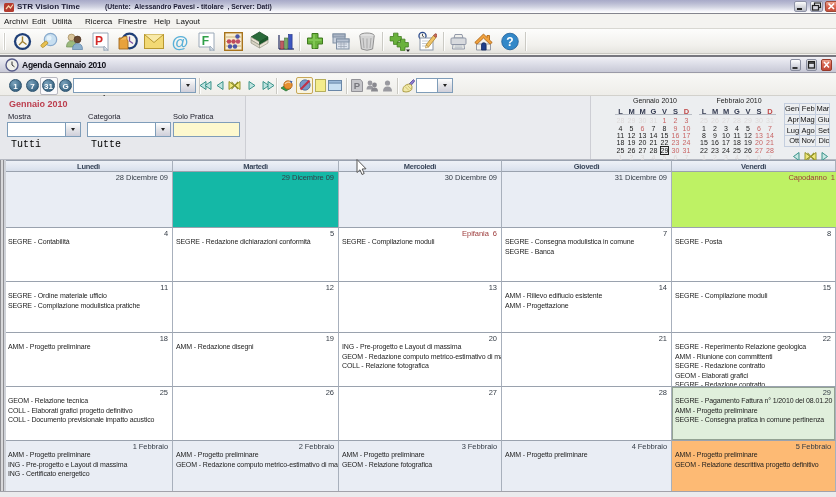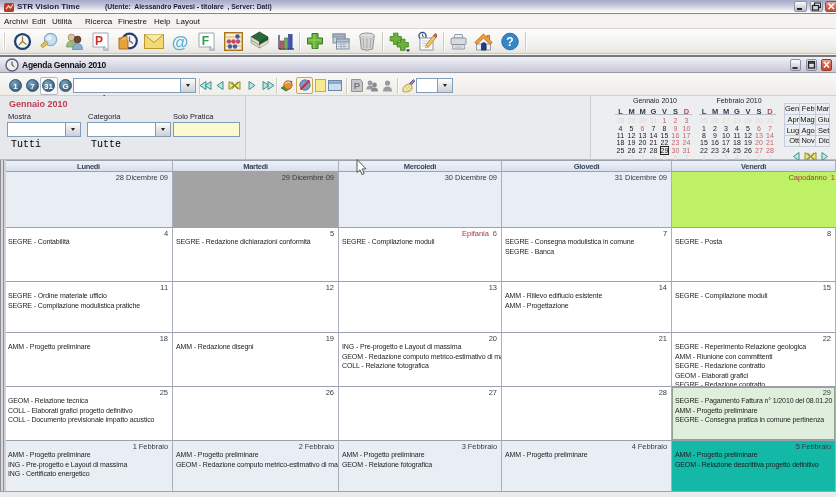--- a/index.html
+++ b/index.html
@@ -386,21 +386,21 @@
     <path d="M1 0.5 L6.5 4.5 L1 8.5 z" fill="#c8e8e4" stroke="#2a8a80" stroke-width="0.9"></path>
   </svg>
 <div class="hdr" style="left:5px;top:160px;width:168px;height:11px">Lunedì</div>
 <div class="hdr" style="left:173px;top:160px;width:166px;height:11px">Martedì</div>
 <div class="hdr" style="left:339px;top:160px;width:163px;height:15px">Mercoledì</div>
 <div class="hdr" style="left:502px;top:160px;width:170px;height:11px">Giovedì</div>
 <div class="hdr" style="left:672px;top:160px;width:164px;height:11px">Venerdì</div>
 <div class="cell" style="left:5px;top:171px;width:168px;height:56px;background:#e9edf4">
     <div class="date">28 Dicembre 09</div>
   </div>
-<div class="cell" style="left:173px;top:171px;width:166px;height:56px;background:#a3a3a3">
+<div class="cell" style="left:173px;top:171px;width:166px;height:56px;background:#14b8a6">
     <div class="date">29 Dicembre 09</div>
   </div>
 <div class="cell" style="left:339px;top:171px;width:163px;height:56px;background:#e9edf4">
     <div class="date">30 Dicembre 09</div>
   </div>
 <div class="cell" style="left:502px;top:171px;width:170px;height:56px;background:#e9edf4">
     <div class="date">31 Dicembre 09</div>
   </div>
 <div class="cell" style="left:672px;top:171px;width:168px;height:56px;background:#bef264">
     <div class="date red">Capodanno&nbsp; 1</div>
@@ -505,21 +505,21 @@
   </div>
 <div class="cell" style="left:339px;top:440px;width:163px;height:51px;background:#e9edf4">
     <div class="date">3 Febbraio</div>
     <div class="ev">AMM - Progetto preliminare</div>
     <div class="ev">GEOM - Relazione fotografica</div>
   </div>
 <div class="cell" style="left:502px;top:440px;width:170px;height:51px;background:#e9edf4">
     <div class="date">4 Febbraio</div>
     <div class="ev">AMM - Progetto preliminare</div>
   </div>
-<div class="cell" style="left:672px;top:440px;width:164px;height:51px;background:#14b8a6">
+<div class="cell" style="left:672px;top:440px;width:164px;height:51px;background:#fdba74">
     <div class="date">5 Febbraio</div>
     <div class="ev">AMM - Progetto preliminare</div>
     <div class="ev">GEOM - Relazione descrittiva progetto definitivo</div>
   </div>
 <div id="gridleft"></div>
 <div id="statusbar"></div>
 <svg style="position:absolute;left:355px;top:159px" width="14" height="18" viewBox="0 0 14 18">
     <path d="M2 0.5 L2 13.5 L5 10.8 L7 15.5 L9.2 14.5 L7.2 10 L11 9.8 z" fill="#fff" stroke="#555" stroke-width="1"></path>
   </svg>
 </body></html>

